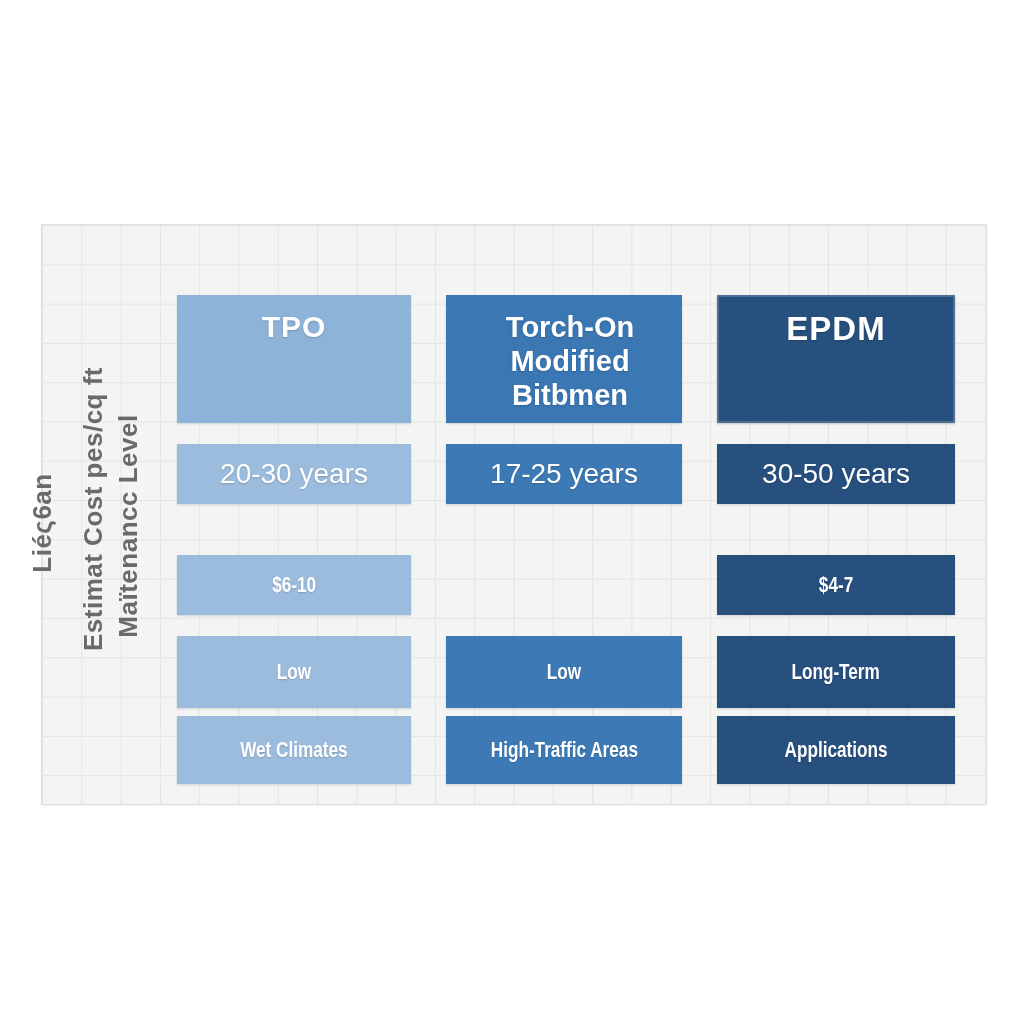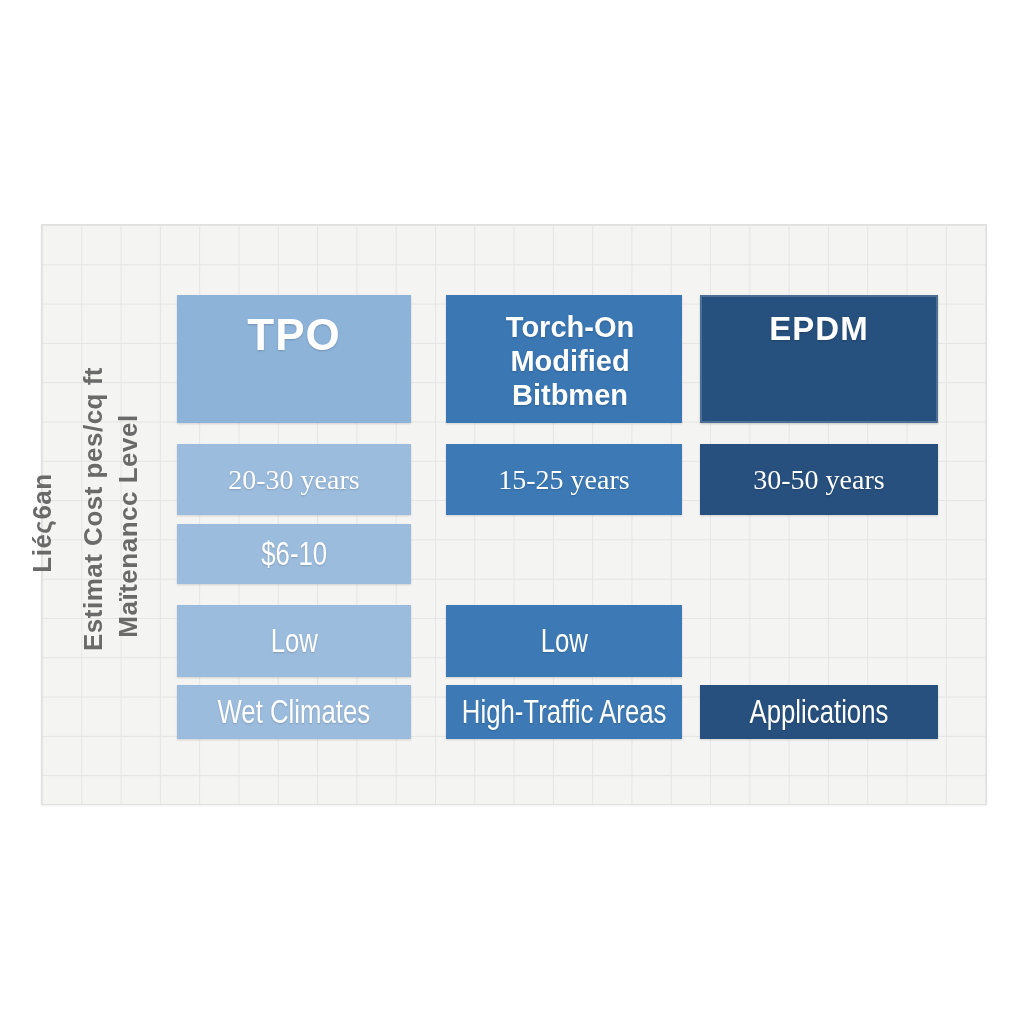--- a/index.html
+++ b/index.html
@@ -37,39 +37,39 @@
     align-items: center;
     justify-content: center;
     text-align: center;
     color: #ffffff;
     box-shadow: 0 1px 2px rgba(0,0,0,0.15);
     text-shadow: 0 1px 2px rgba(0,0,0,0.18);
   }
   
   .c0 { left: 135px; width: 234px; }
   .c1 { left: 404px; width: 236px; }
-  .c2 { left: 658px; width: 238px; }
+  .c2 { left: 675px; width: 238px; }
   
   .hdr { top: 70px;  height: 128px; align-items: flex-start; padding-top: 15px; box-sizing: border-box; font-weight: 700; }
-  .r0  { top: 219px; height: 71px; font-family: Liberation Serif, serif; }
+  .r0  { top: 219px; height: 60px; }
   .r1  { top: 299px; height: 60px; }
   .r2  { top: 380px; height: 72px; }
-  .r3  { top: 460px; height: 54px; }
+  .r3  { top: 460px; height: 68px; }
   
   .light  { background: #9cbcdd; }
   .mid    { background: #3d7ab5; }
   .dark   { background: #27507e; text-align: center; }
   .hlight { background: #8db3d9; }
   .hmid   { background: #3a77b3; }
   .hdark  { background: #26507d; box-shadow: inset 0 0 0 2px rgba(255,255,255,0.18), 0 1px 2px rgba(0,0,0,0.2); }
-  .hdr.c0 { font-size: 44px; letter-spacing: 1px; }
+  .hdr.c0 { font-size: 30px; letter-spacing: 1px; }
   .hdr.c1 { font-size: 29px; line-height: 1.18; padding-left: 28px; padding-right: 16px; }
   .hdr.c2 { font-size: 33px; letter-spacing: 1px; }
   .row-years { font-size: 28px; font-weight: 400; }
-  .cond { font-size: 33px; font-weight: 400; }
+  .cond { font-size: 22px; font-weight: 700; margin-top: 31px; }
   .cond .sq { display: inline-block; transform: scaleX(0.78); white-space: nowrap; }
   
   .rlabel {
     position: absolute;
     transform: translate(-50%, -50%) rotate(-90deg);
     white-space: nowrap;
     color: #6a6a6a;
     font-size: 26px;
     font-weight: 600;
     letter-spacing: 0.5px;
@@ -95,35 +95,41 @@
       <span>Torch-On Modified Bitbmen</span>
     </div>
     <div class="cell hdr c2 hdark">
       <span>EPDM</span>
     </div>
 
     <div class="cell r0 c0 light row-years">
       <span>20-30 years</span>
     </div>
     <div class="cell r0 c1 mid row-years">
-      <span>15-25 years</span>
+      <span>17-25 years</span>
     </div>
     <div class="cell r0 c2 dark row-years">
       <span>30-50 years</span>
     </div>
 
     <div class="cell r1 c0 light cond">
       <span class="sq">$6-10</span>
     </div>
+    <div class="cell r1 c2 dark cond">
+      <span class="sq">$4-7</span>
+    </div>
 
     <div class="cell r2 c0 light cond">
       <span class="sq">Low</span>
     </div>
     <div class="cell r2 c1 mid cond">
       <span class="sq">Low</span>
+    </div>
+    <div class="cell r2 c2 dark cond">
+      <span class="sq">Long-Term</span>
     </div>
 
     <div class="cell r3 c0 light cond">
       <span class="sq">Wet Climates</span>
     </div>
     <div class="cell r3 c2 dark cond">
       <span class="sq">Applications</span>
     </div>
     <div class="cell r3 c1 mid cond">
       <span class="sq">High-Traffic Areas</span>

